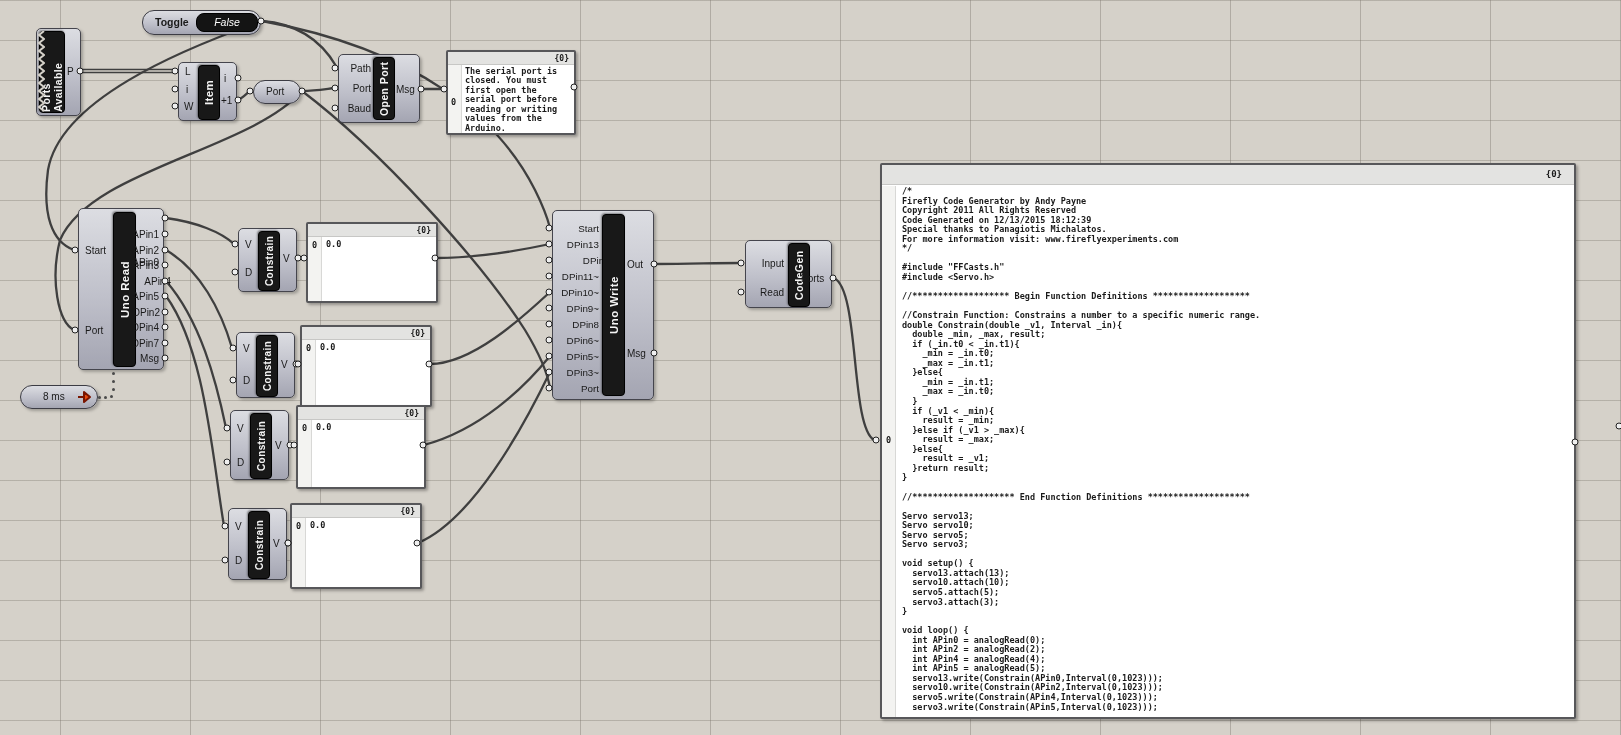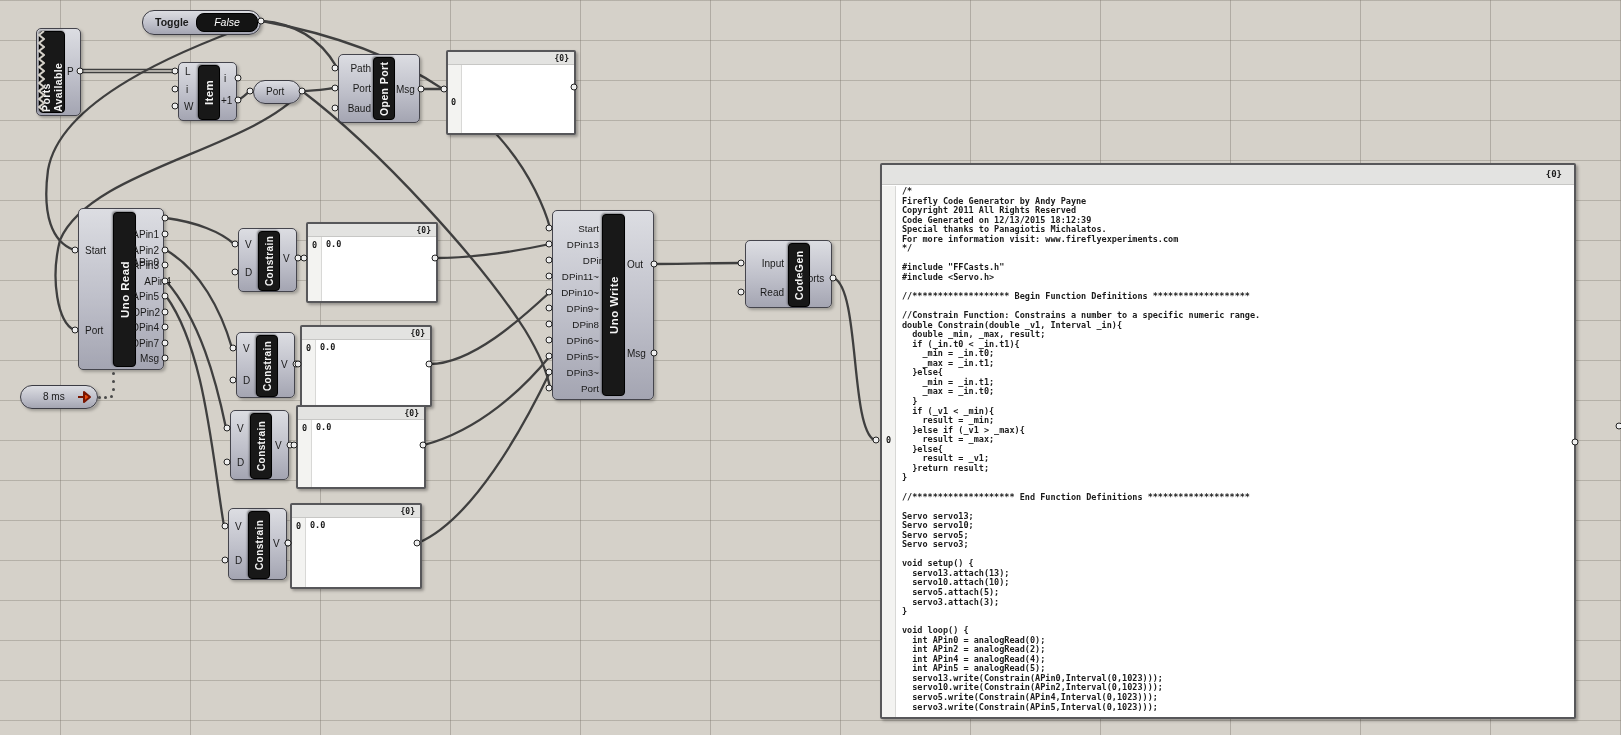--- a/index.html
+++ b/index.html
@@ -105,20 +105,27 @@
     <div class="pin r" style="left:2px;top:28px;width:30px;">Port</div>
     <div class="pin r" style="left:2px;top:48px;width:30px;">Baud</div>
     <div class="dark-label" style="left:34px;top:2px;width:20px;height:61px;font-size:10.5px;">Open Port</div>
     <div class="pin" style="left:57px;top:29px;">Msg</div>
   </div>
 
   <div class="panel" style="left:446px;top:50px;width:126px;height:81px;">
     <div class="panel-header">{0}</div>
     <div class="panel-indexcol"></div>
     <div class="panel-index" style="left:3px;top:45px;">0</div>
+    <pre class="panel-text" style="left:17px;top:15px;">The serial port is
+closed. You must
+first open the
+serial port before
+reading or writing
+values from the
+Arduino.</pre>
   </div>
 
   <div class="comp" style="left:78px;top:208px;width:84px;height:160px;">
     <div class="pin" style="left:6px;top:36px;">Start</div>
     <div class="pin" style="left:6px;top:116px;">Port</div>
     <div class="dark-label" style="left:34px;top:3px;width:21px;height:153px;">Uno Read</div>
     <div class="pin r" style="left:47px;top:4px;width:33px;margin-top:44px;">APin0</div>
     <div class="pin r" style="left:47px;top:20px;width:33px;">APin1</div>
     <div class="pin r" style="left:47px;top:36px;width:33px;">APin2</div>
     <div class="pin r" style="left:47px;top:51px;width:33px;">APin3</div>

